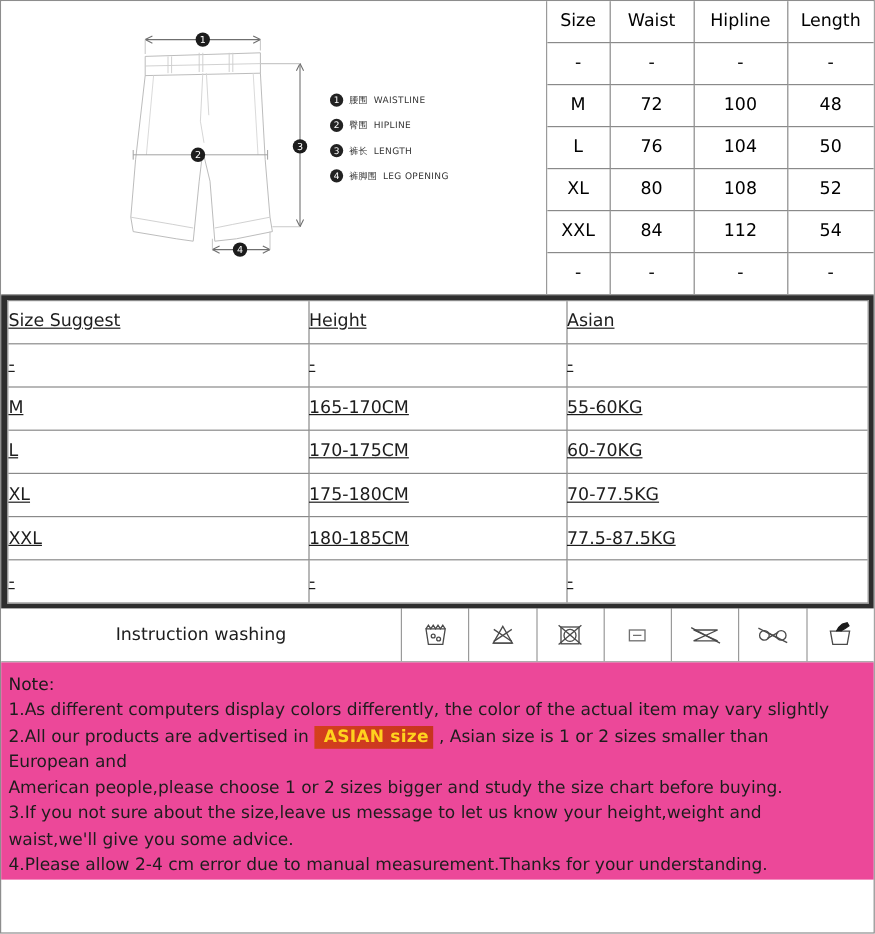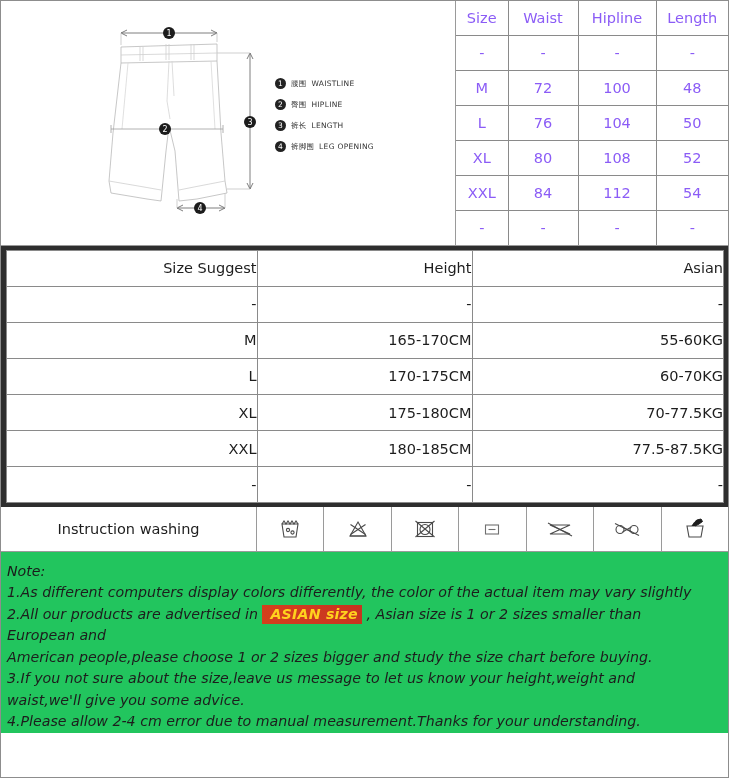--- a/index.html
+++ b/index.html
@@ -75,21 +75,21 @@
     height: 100%;
     border-collapse: collapse;
     table-layout: fixed;
   }
   table.size-table td, table.size-table th {
     border: 1px solid #8a8a8a;
     text-align: center;
     vertical-align: middle;
     font-weight: normal;
     font-size: 14.5px;
-    color: #8b5cf6;
+    color: #000000;
     padding: 0;
   }
   table.size-table tr:first-child td { border-top: none; }
   table.size-table td:first-child { border-left: none; }
   table.size-table td:last-child { border-right: none; }
   table.size-table tr:last-child td { border-bottom: none; }
   .st-col-size   { width: 52px; }
   .st-col-waist  { width: 70px; }
   .st-col-hip    { width: 78px; }
   .st-col-len    { width: 72px; }
@@ -107,42 +107,43 @@
     height: 100%;
     border: 1px solid #8a8a8a;
   }
   table.suggest-table {
     width: 100%; height: 100%;
     border-collapse: collapse;
     table-layout: fixed;
   }
   table.suggest-table td {
     border: 1px solid #8a8a8a;
-    text-align: right;
+    text-align: left;
     vertical-align: middle;
     font-size: 14.5px;
     color: #1d1d1d;
     padding: 0;
+    text-decoration: underline;
   }
   table.suggest-table tr:first-child td { border-top: none; }
   table.suggest-table td:first-child { border-left: none; }
   table.suggest-table td:last-child { border-right: none; }
   table.suggest-table tr:last-child td { border-bottom: none; }
   .sg-col-a { width: 250px; }
   .sg-col-b { width: 215px; }
 
   
   .wash-row {
     display: flex;
     height: 45px;
     border-bottom: 1px solid #9a9a9a;
     background: #fff;
   }
   .wash-label {
-    width: 256px;
+    width: 334px;
     display: flex;
     align-items: center;
     justify-content: center;
     font-size: 14.5px;
     color: #1d1d1d;
     border-right: 1px solid #9a9a9a;
     border-left: none;
   }
   .wash-cell {
     flex: 1;
@@ -150,22 +151,21 @@
     align-items: center;
     justify-content: center;
     border-right: 1px solid #9a9a9a;
   }
   .wash-cell:last-child { border-right: none; }
   .wash-cell svg { display: block; }
 
   
   .notes {
     padding: 8px 6px 0 6px;
-    background: #22c55e;
-    font-style: italic;
+    background: #ec4899;
   }
   .note-line {
     font-size: 14.2px;
     line-height: 21.5px;
     color: #1d1d1d;
     white-space: normal;
   }
   .note-head { font-size: 14.2px; line-height: 22px; }
   .asian-hl {
     background: linear-gradient(to right, #d4401c, #cf3b20 40%, #c7341f);

